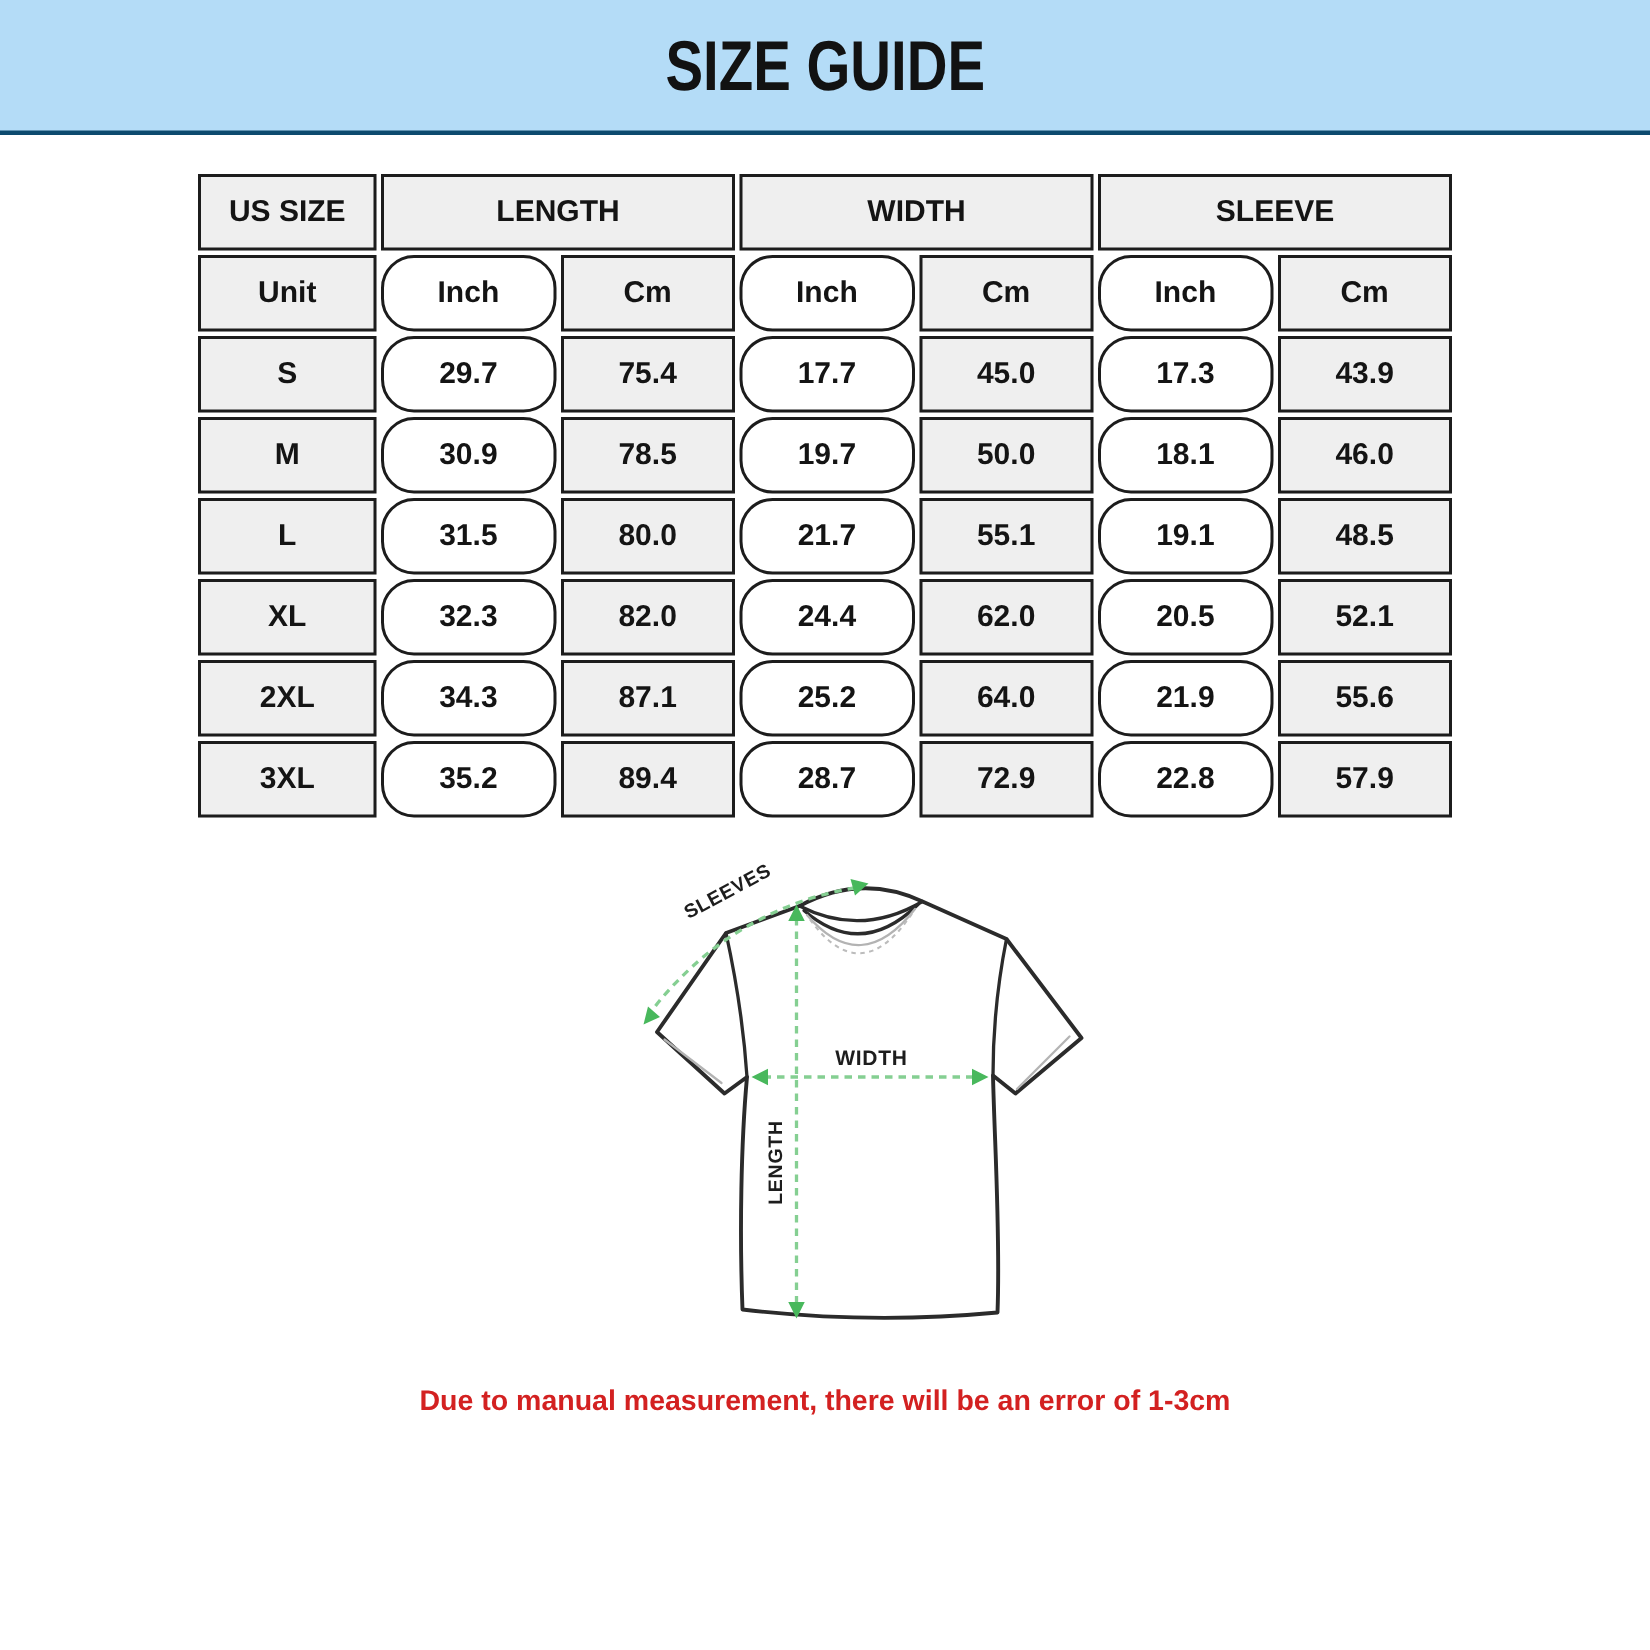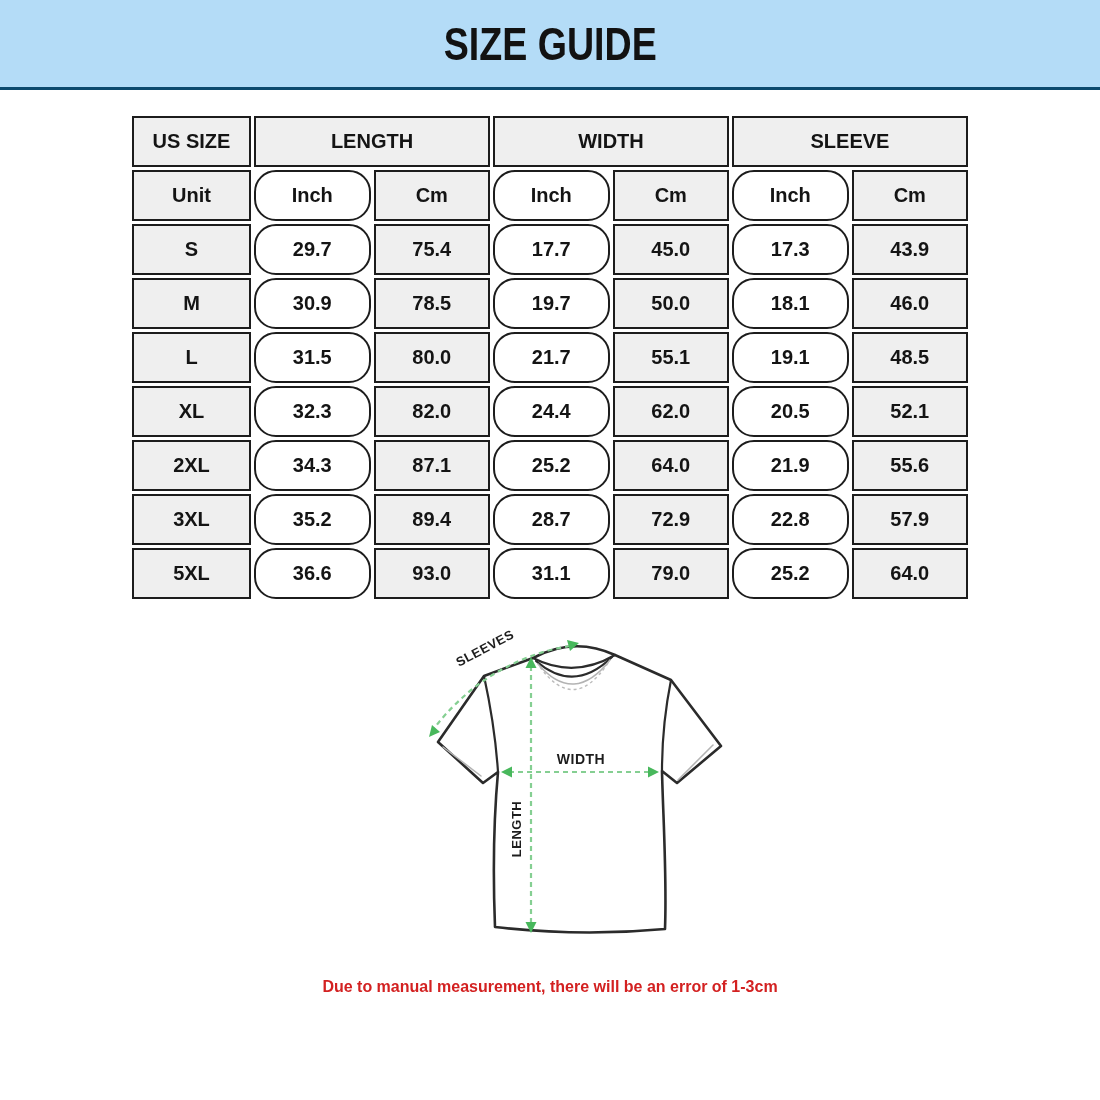--- a/index.html
+++ b/index.html
@@ -43,21 +43,21 @@
   .shirt-gray{fill:none;stroke:#b3b3b3;stroke-width:1.5;stroke-linecap:round;}
   .shirt-gray-dash{fill:none;stroke:#bcbcbc;stroke-width:1.4;stroke-dasharray:3 3;}
   .measure-dash{fill:none;stroke:var(--accent-green);stroke-width:2.2;stroke-dasharray:5 4;}
   .measure-arrow{fill:var(--arrow-green);stroke:none;}
   .diagram text{
     font-family:"Liberation Sans",sans-serif;font-weight:700;fill:#1d1d1d;
     letter-spacing:0.5px;
   }
   .footnote{
     margin-top:12px;text-align:center;
-    font-size:16px;font-weight:700;color:var(--note-red);
+    font-size:19px;font-weight:700;color:var(--note-red);
   }
 </style>
 </head>
 <body>
 
 <div class="banner">
   <h1 class="title">SIZE GUIDE</h1>
 </div>
 
 <table class="size-table">
@@ -133,29 +133,20 @@
   </tr>
   <tr>
     <td class="g">3XL</td>
     <td class="w">35.2</td>
     <td class="g">89.4</td>
     <td class="w">28.7</td>
     <td class="g">72.9</td>
     <td class="w">22.8</td>
     <td class="g">57.9</td>
   </tr>
-  <tr>
-    <td class="g">5XL</td>
-    <td class="w">36.6</td>
-    <td class="g">93.0</td>
-    <td class="w">31.1</td>
-    <td class="g">79.0</td>
-    <td class="w">25.2</td>
-    <td class="g">64.0</td>
-  </tr>
   </tbody>
 </table>
 
 <div class="diagram">
   <svg width="520" height="360" viewBox="0 0 520 360">
 
     <path class="shirt-outline" d="M 153 52
          L 104 70
          L 58 136
          L 103 177

